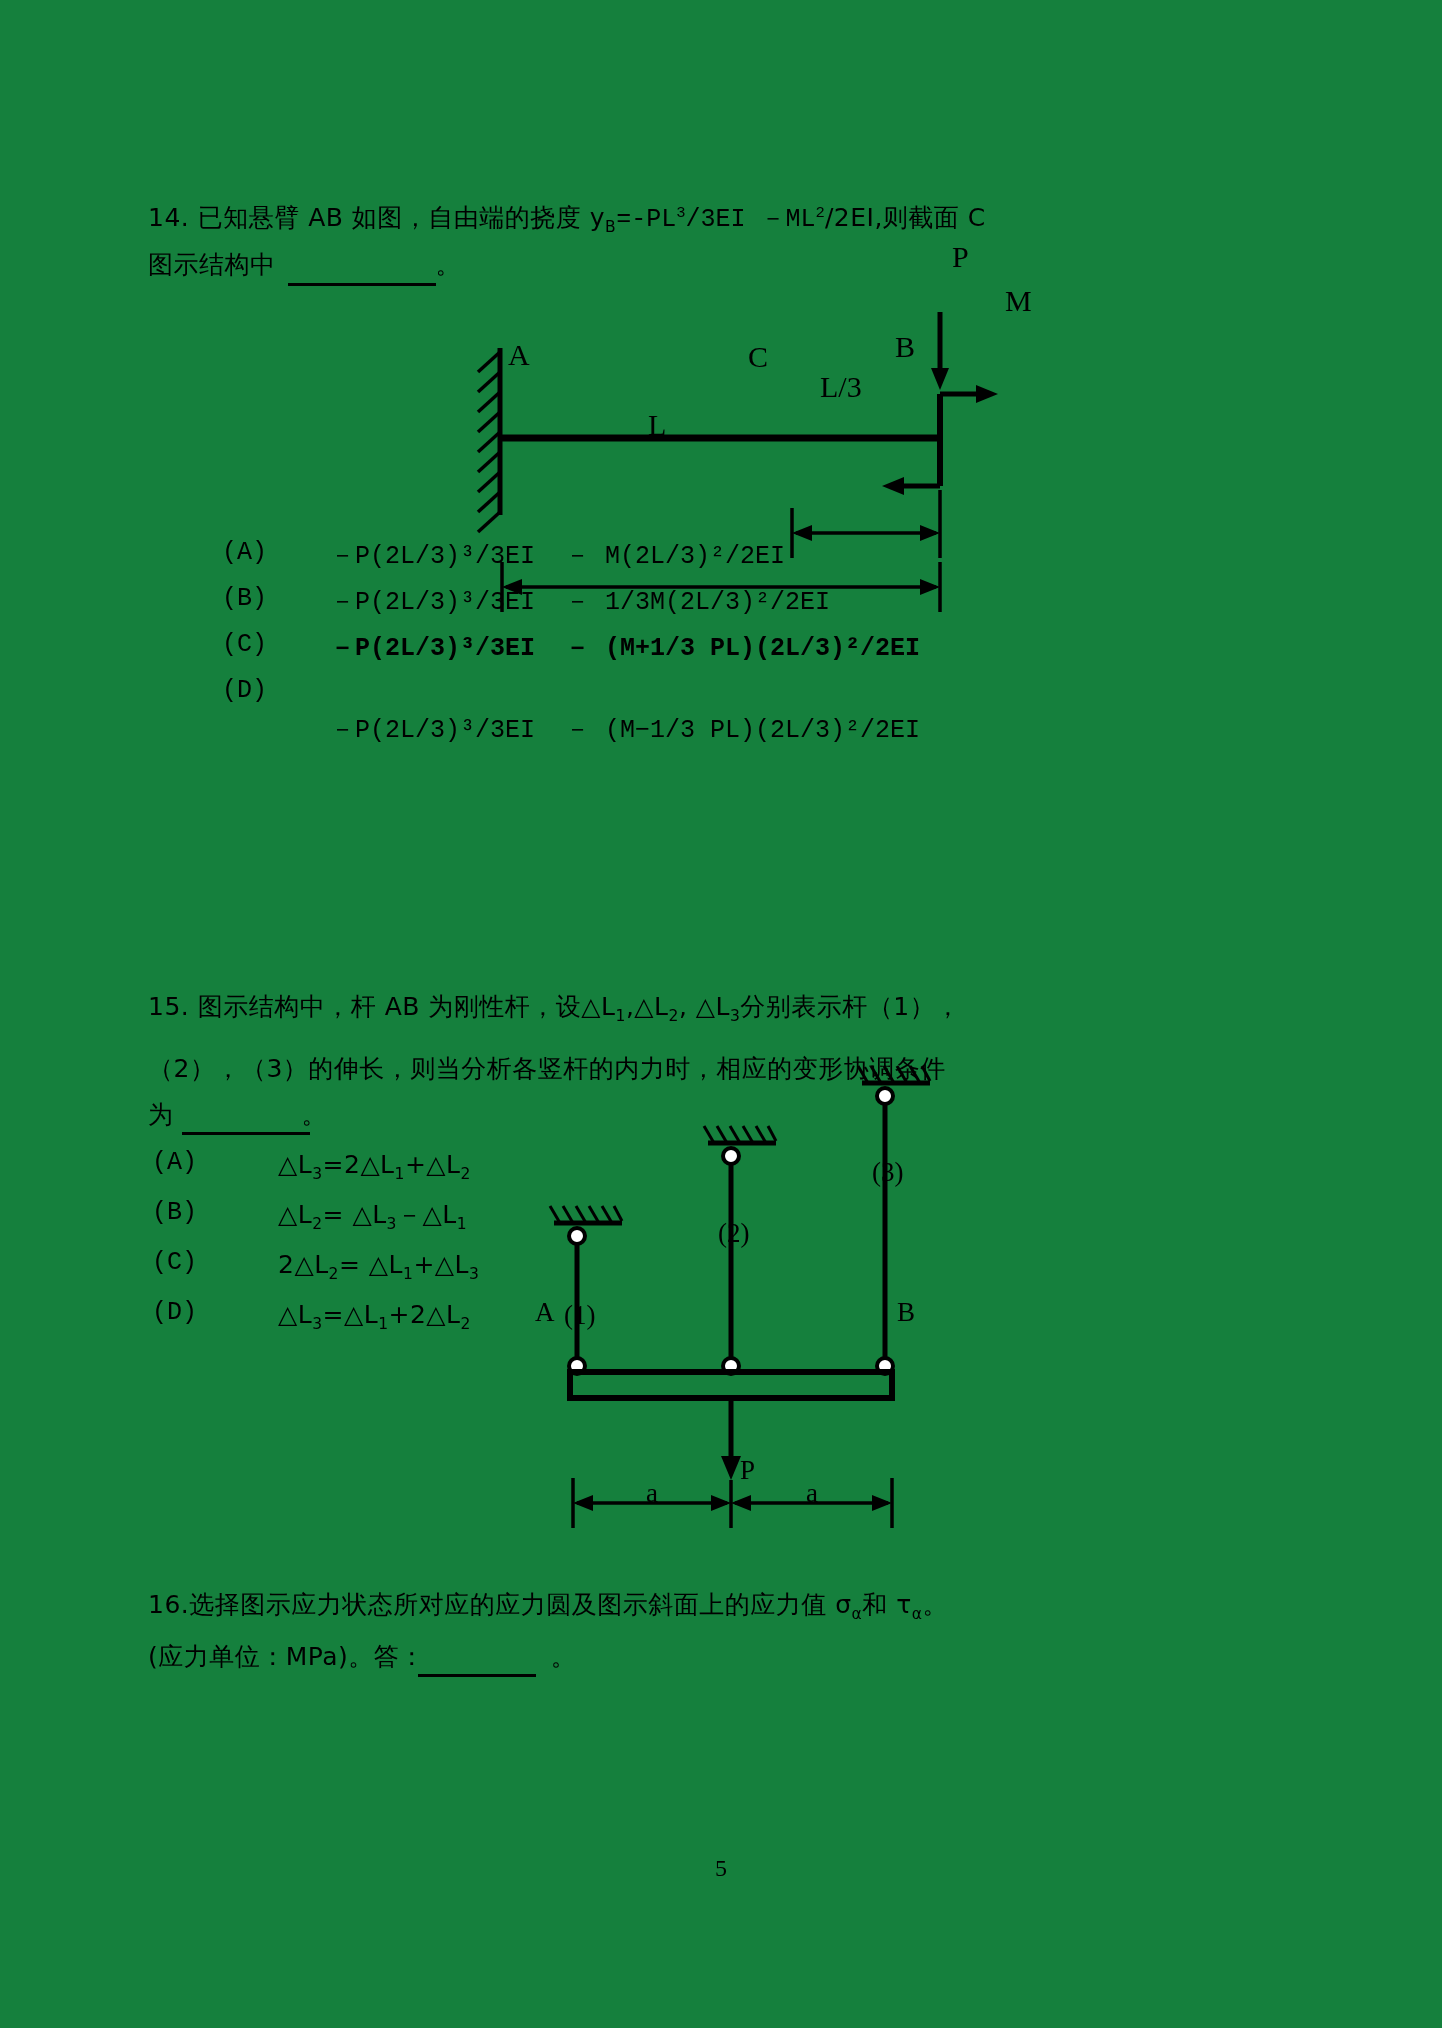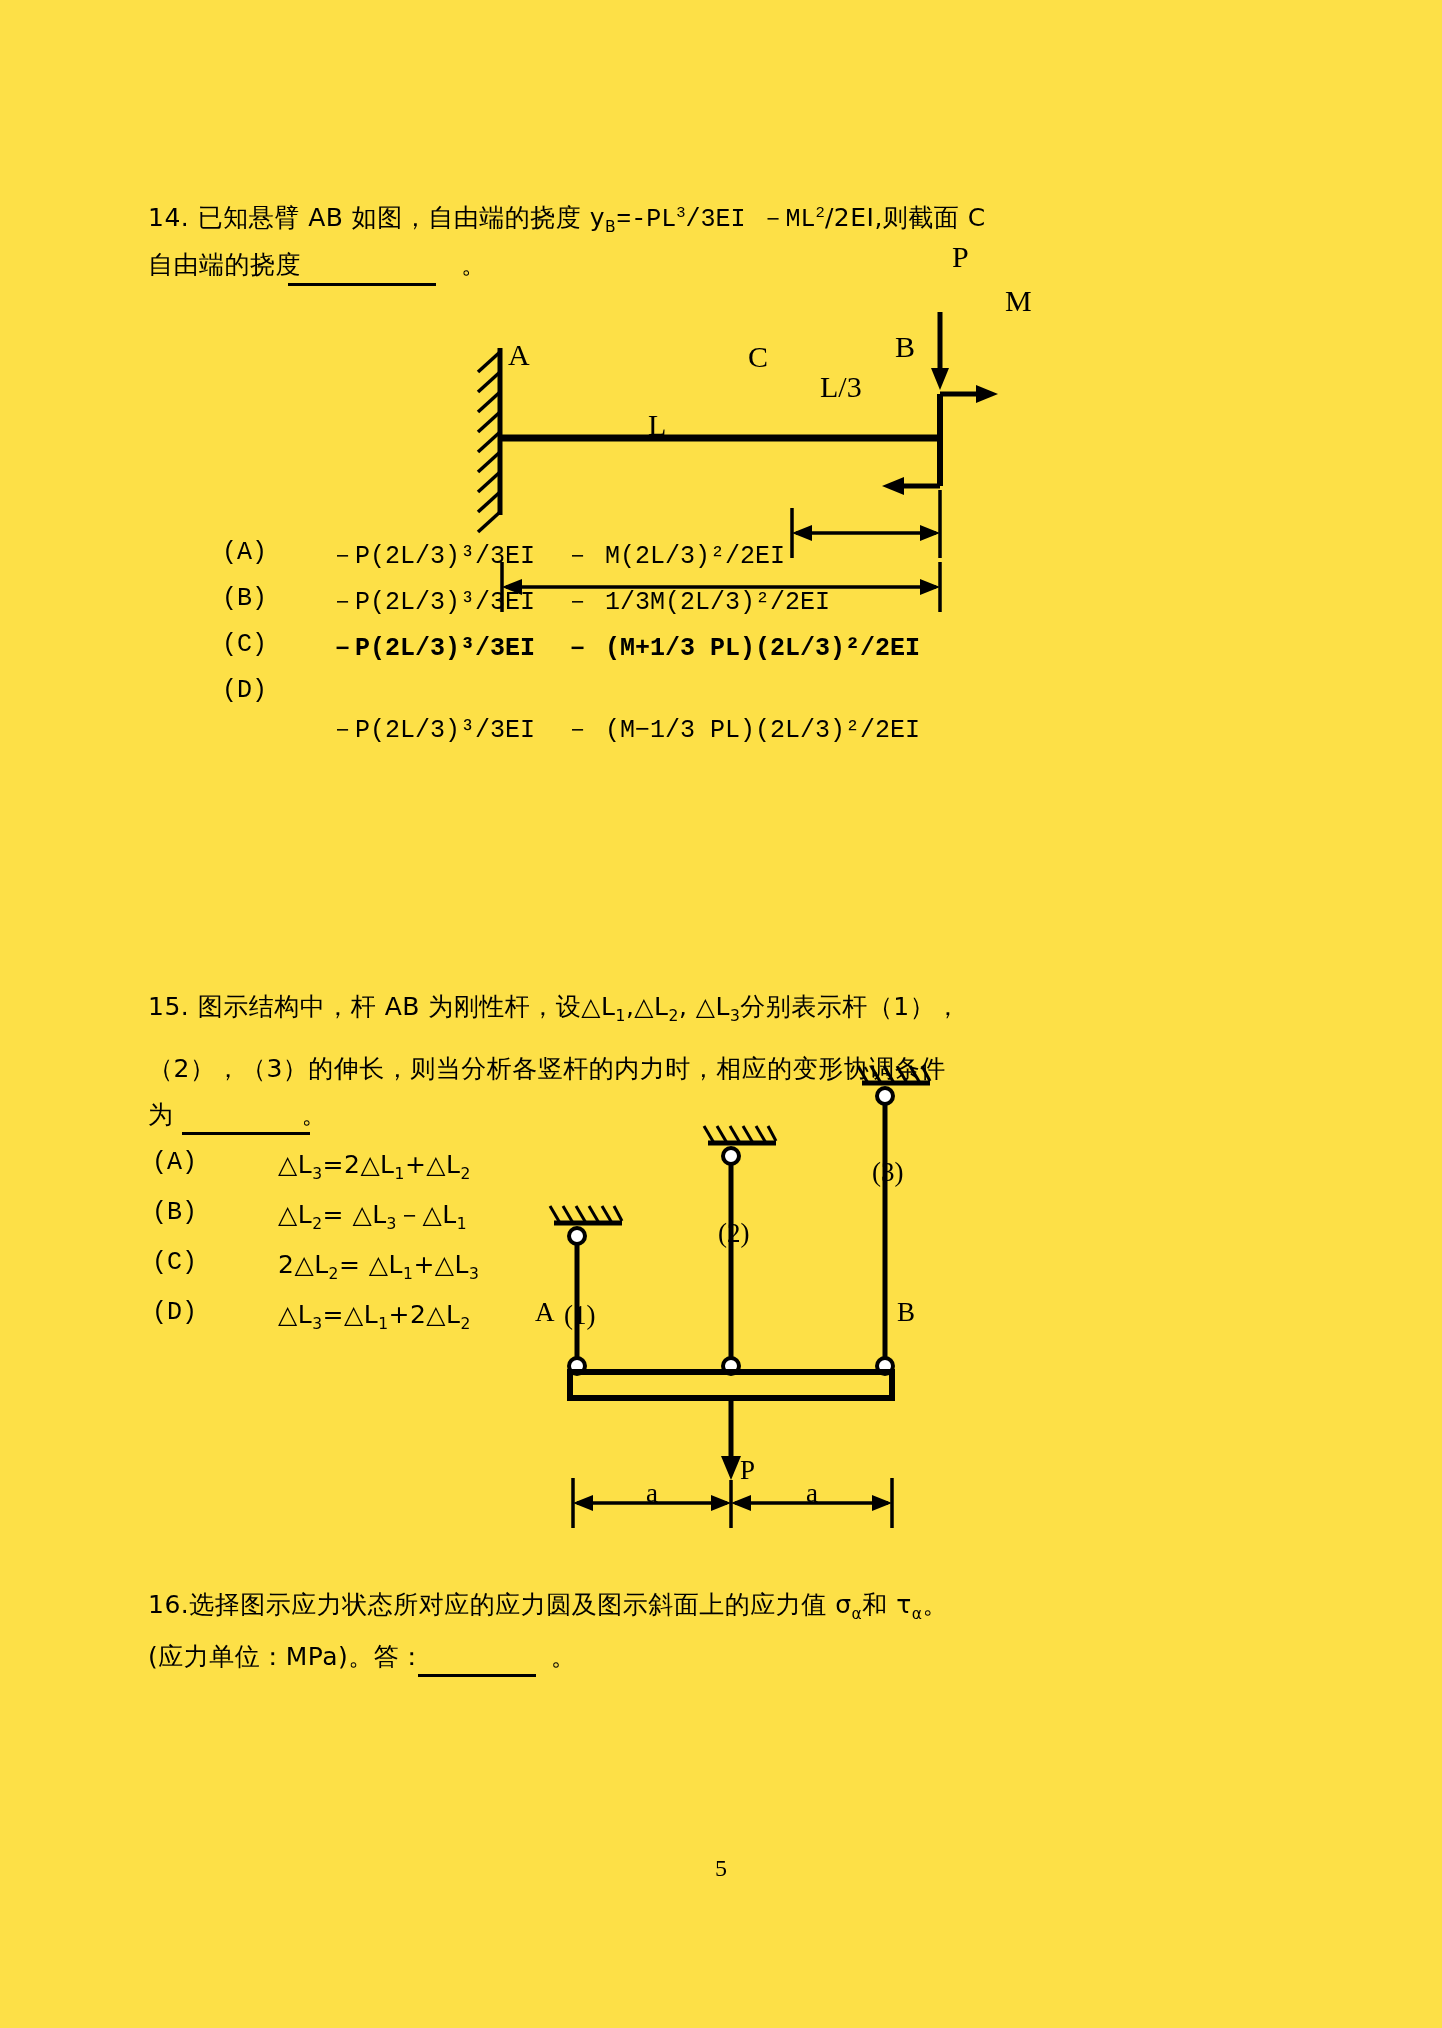--- a/index.html
+++ b/index.html
@@ -4,21 +4,21 @@
 <style>
   html, body {
     margin: 0;
     padding: 0;
     background: #ffffff;
   }
   .page {
     position: relative;
     width: 1442px;
     height: 2028px;
-    background: #fde047;
+    background: #15803d;
     font-family: "Liberation Serif", "DejaVu Serif", serif;
     color: #000000;
     overflow: hidden;
   }
   .mixed {
     position: absolute;
     font-size: 25px;
     line-height: 34px;
     white-space: nowrap;
     font-family: "DejaVu Sans", sans-serif;
@@ -67,21 +67,21 @@
 </head>
 <body>
 
 <div class="page">
 
   <div class="mixed" style="left:148px; top:196px;">
     <span>14. 已知悬臂 AB 如图，自由端的挠度 y</span><sub class="sm">B</sub><span class="mono">=-PL</span><sup class="sm mono">3</sup><span class="mono">/3EI  －ML</span><sup class="sm mono">2</sup><span>/2EI,则截面 C</span>
   </div>
 
   <div class="mixed" style="left:148px; top:248px;">
-    <span>自由端的挠度</span><span style="display:inline-block; width:160px;"></span><span>。</span>
+    <span>图示结构中</span><span style="display:inline-block; width:160px;"></span><span>。</span>
   </div>
   <div class="blank-line" style="left:288px; top:283px; width:148px;"></div>
 
   <svg style="left:440px; top:290px;" width="580" height="310" viewBox="0 0 580 310">
 
     <line x1="60" y1="58" x2="60" y2="225" stroke="#000" stroke-width="5"></line>
 
     <g stroke="#000" stroke-width="3.5">
       <line x1="60" y1="62" x2="38" y2="82"></line>
       <line x1="60" y1="82" x2="38" y2="102"></line>

